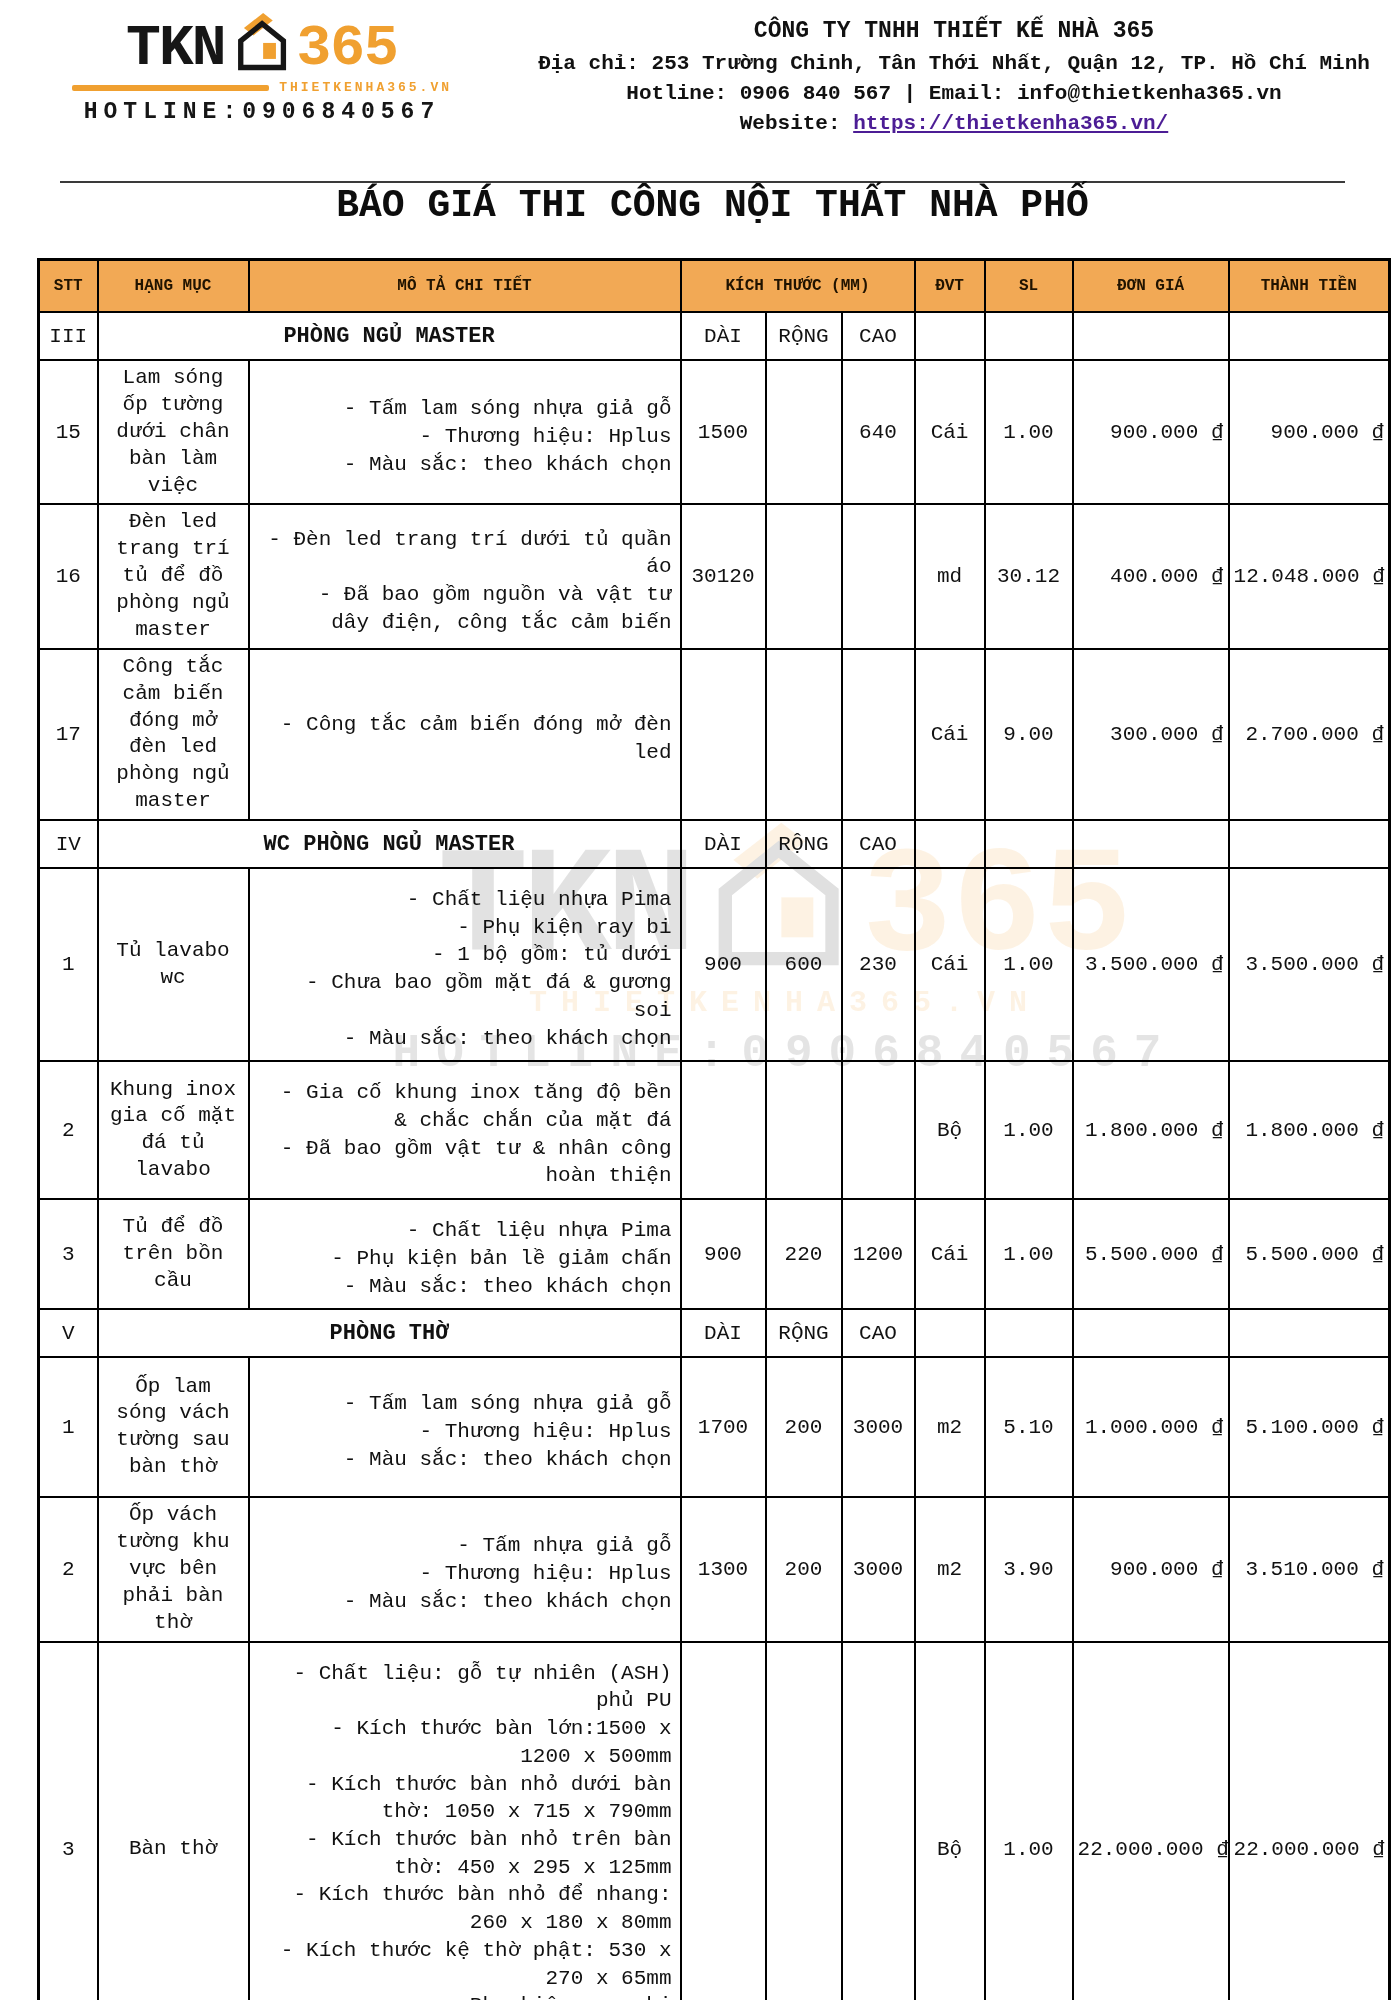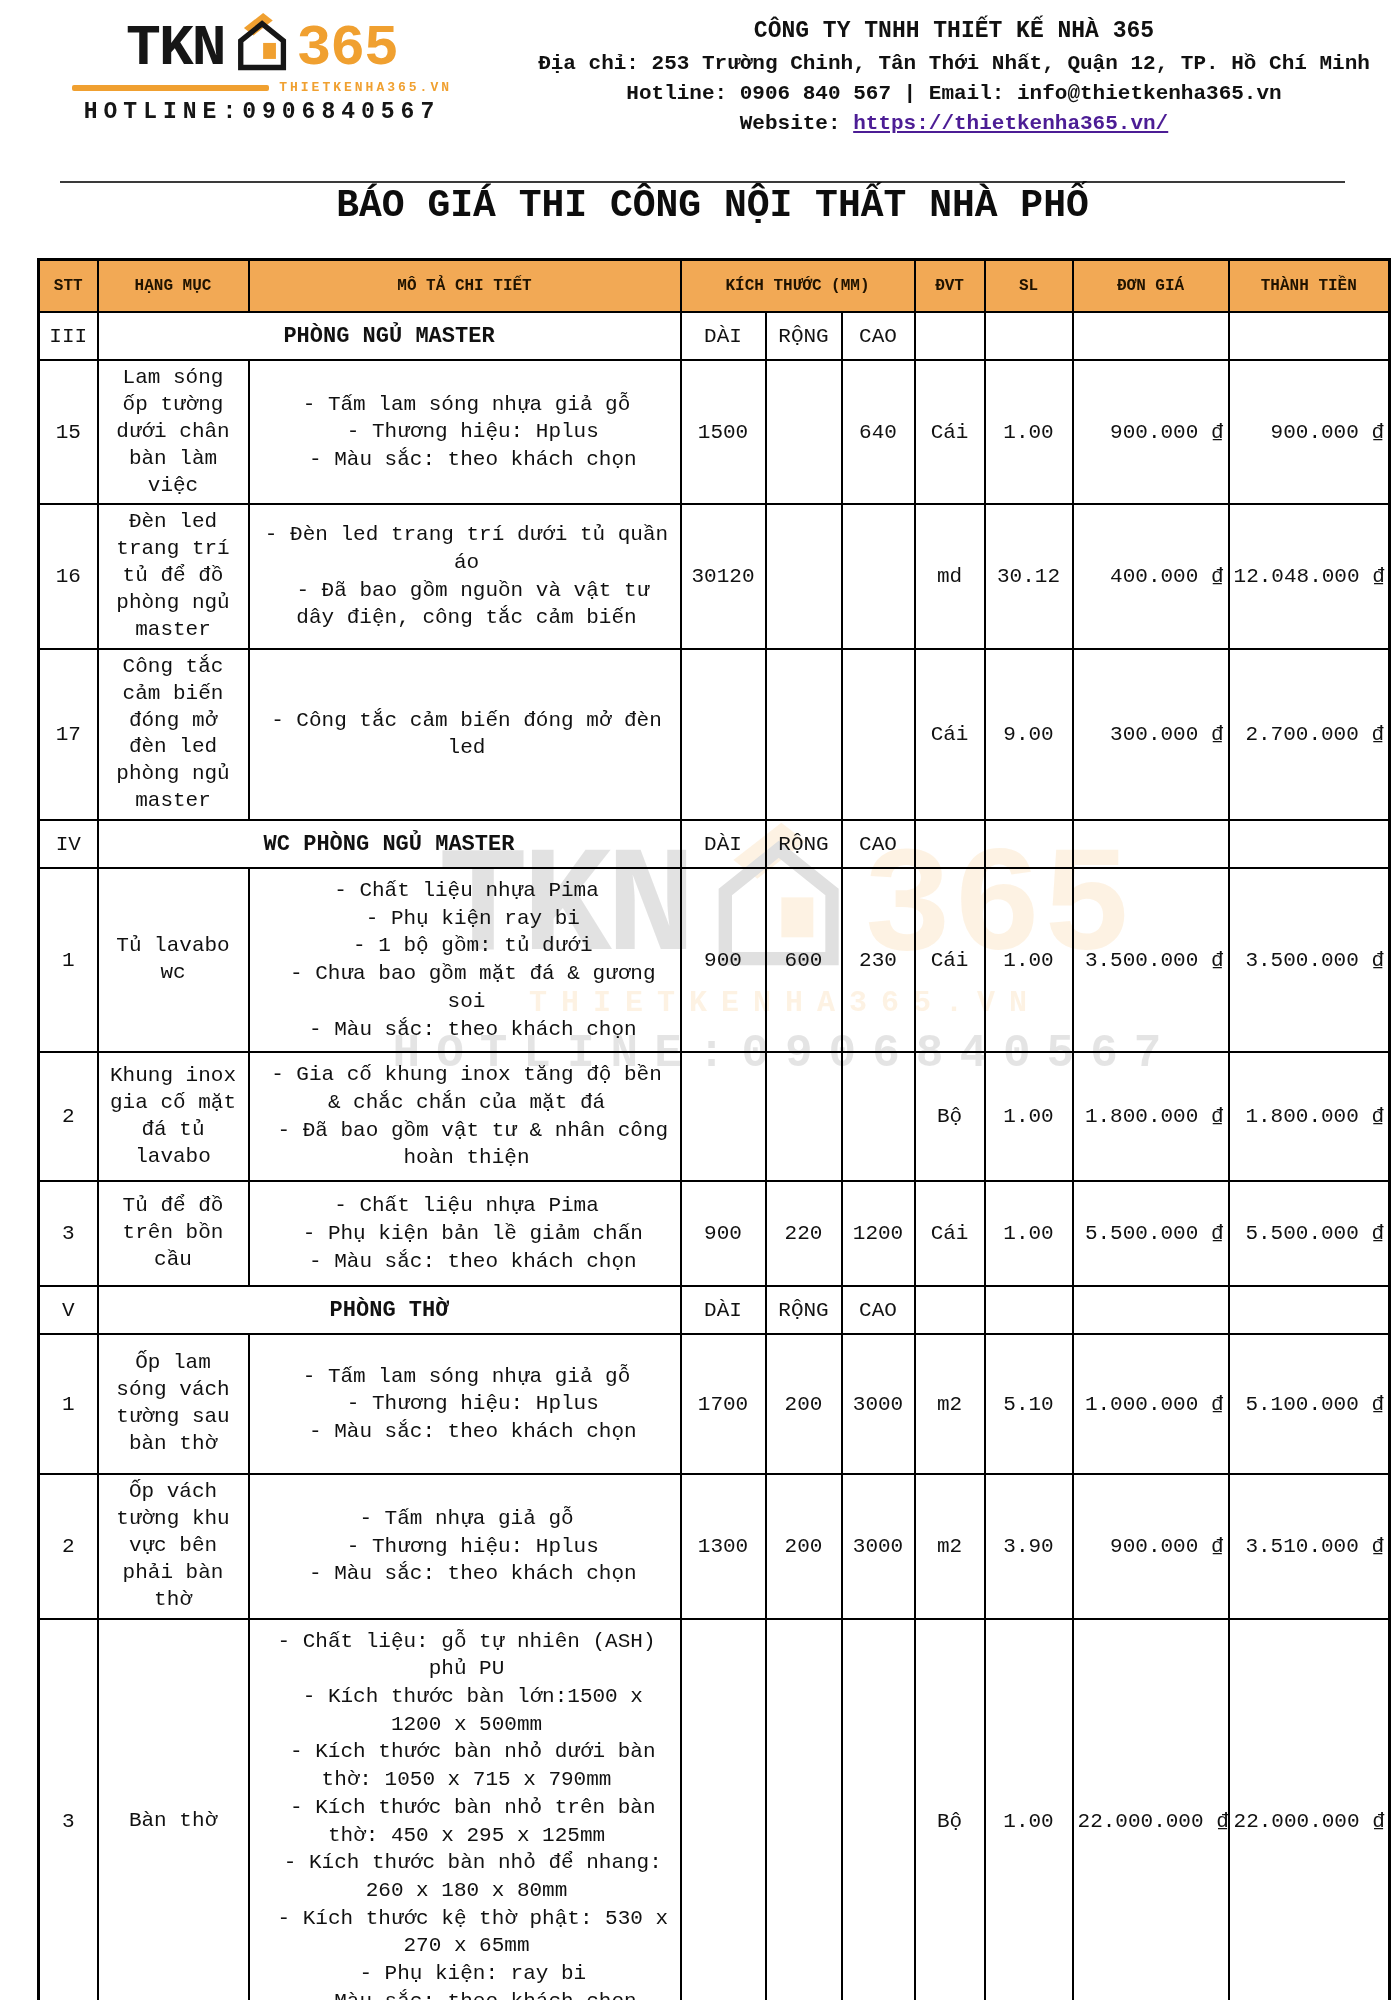--- a/index.html
+++ b/index.html
@@ -38,21 +38,21 @@
   .wm-site{font-size:30px;font-weight:700;color:#F0A030;letter-spacing:14px;margin-top:2px;}
   .wm-hot{font-size:46px;font-weight:800;color:#3a3a3a;letter-spacing:16px;margin-top:8px;}
 
   
   .tbl-wrap{position:absolute;top:258px;left:37px;z-index:1;}
   table{border-collapse:collapse;table-layout:fixed;width:1351px;background:transparent;}
   th,td{border:2px solid #000;vertical-align:middle;overflow:hidden;}
   table{border:3px solid #000;}
   thead th{background:#F2A955;color:#201300;font-size:16px;font-weight:800;height:50px;text-align:center;padding:0 2px;}
   td{font-size:21px;text-align:center;padding:2px 4px;background:transparent;}
-  td.desc{text-align:center;padding:8px 8px 8px 12px;white-space:pre-wrap;line-height:1.32;}
+  td.desc{text-align:right;padding:17px 8px 8px 12px;white-space:pre-wrap;line-height:1.32;}
   td.hm{padding:4px 6px;line-height:1.28;}
   td.section-label{font-weight:800;font-size:22px;}
   td.stt{font-size:21px;}
   td.size-sub{font-weight:500;}
   td.money{text-align:right;white-space:nowrap;}
 </style>
 </head>
 <body>
 
 <div class="page">

